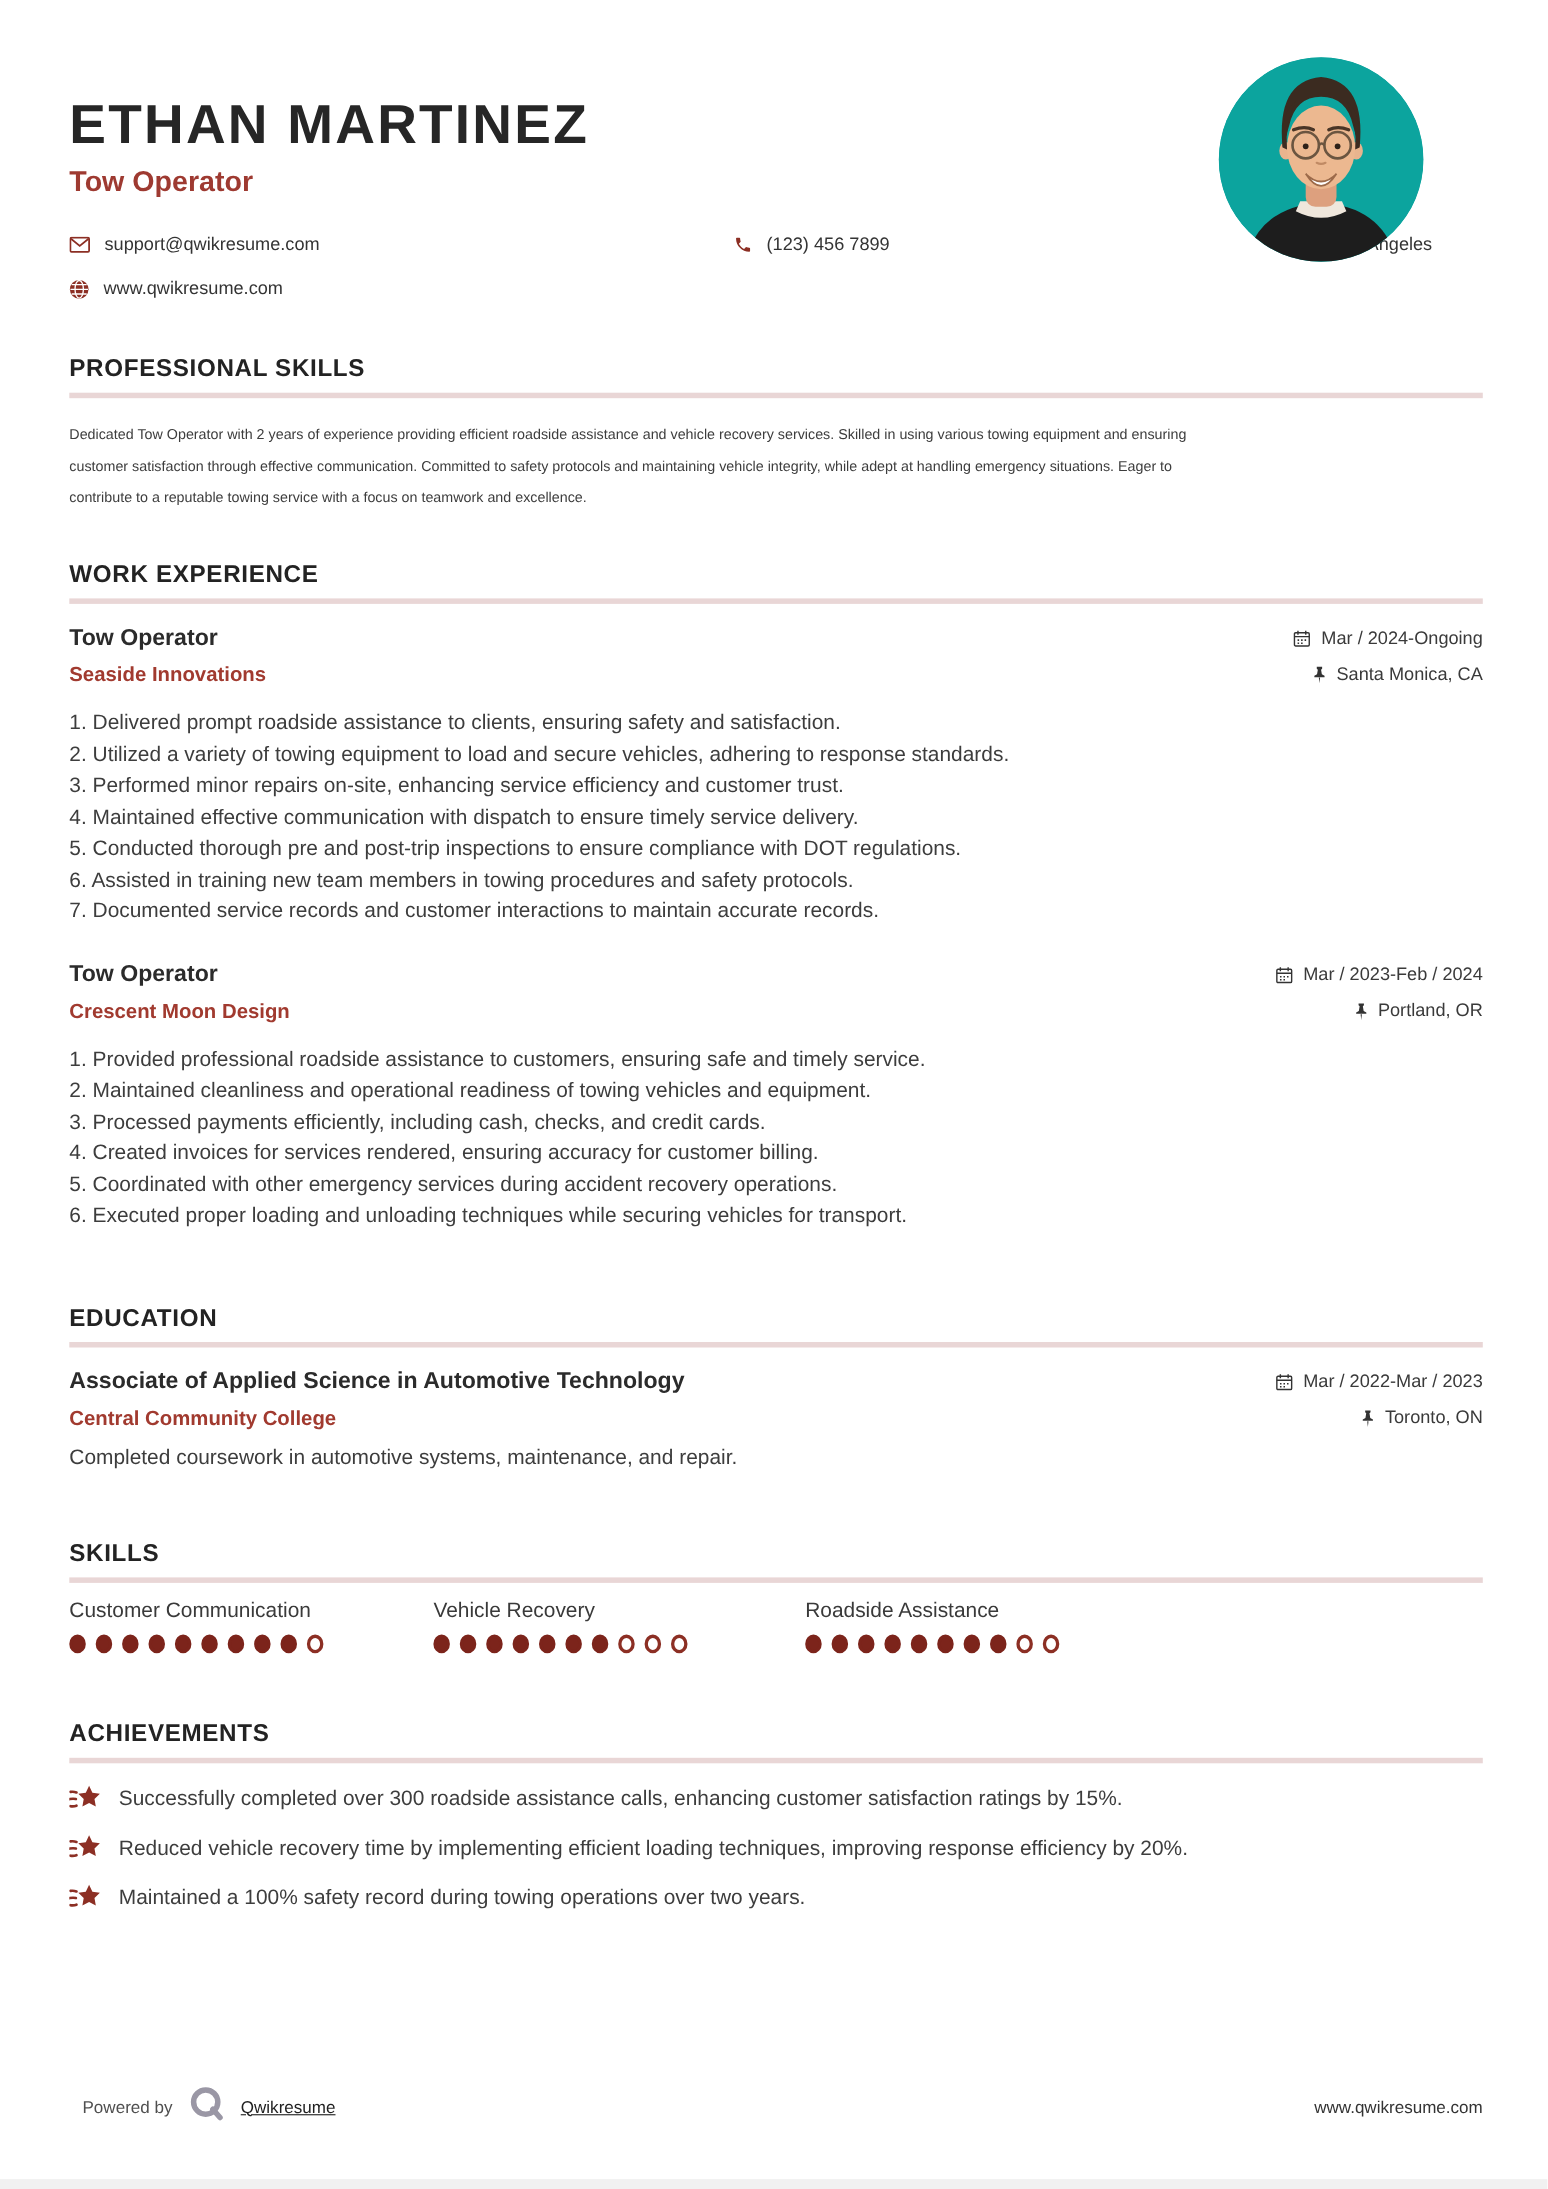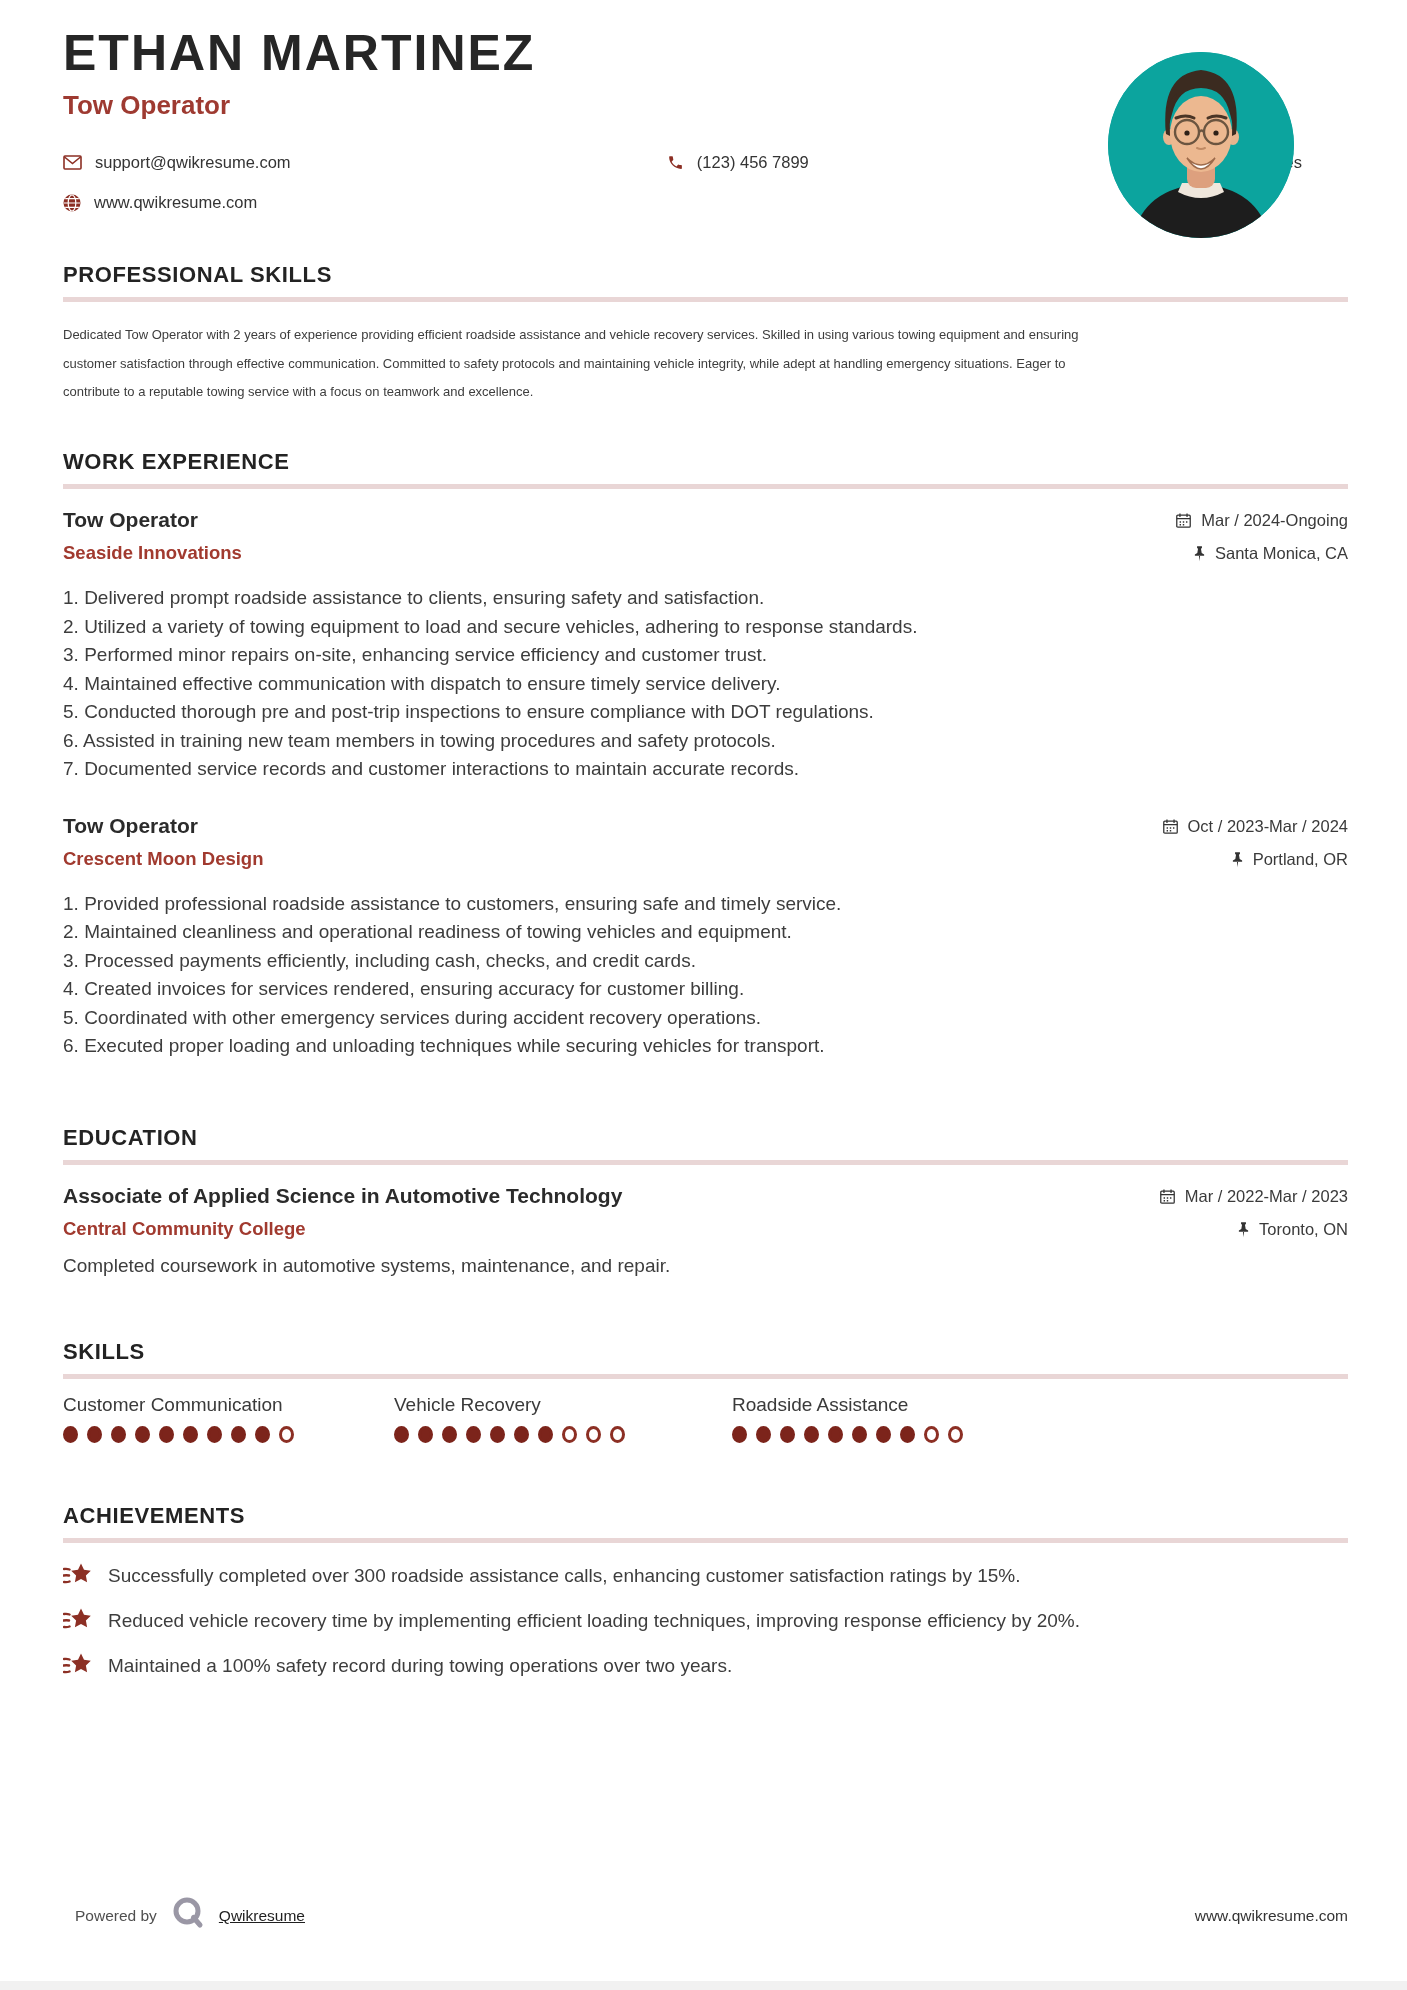--- a/index.html
+++ b/index.html
@@ -5,21 +5,21 @@
   * { margin:0; padding:0; box-sizing:border-box; }
   html,body { background:#ffffff; }
   body { font-family:"Liberation Sans", sans-serif; color:#3d3d3d; }
   .page {
     position:relative; width:1407px; height:1990px; background:#fff;
     overflow:hidden; margin:0 auto;
   }
   .content { padding:0 59px 0 63px; }
 
   
-  .header { position:relative; padding-top:28px; }
+  .header { position:relative; padding-top:88px; }
   .name { font-size:50px; font-weight:800; letter-spacing:2px; color:#262626; line-height:1.0; }
   .job-title { font-size:26px; font-weight:600; color:#9E3A31; margin-top:12px; }
   .contact-row { display:flex; align-items:center; margin-top:32px; font-size:16.5px; color:#343434;justify-content:space-between; }
   .contact-row.second { margin-top:21px; }
   .contact-item { display:flex; align-items:center; margin-right:46px; }
   .contact-item .ic { display:inline-flex; margin-right:13px; }
   .avatar-wrap {
     position:absolute; top:52px; right:54px; width:186px; height:186px;
     border-radius:50%; overflow:hidden; background:#0CA49E;
   }
@@ -199,21 +199,21 @@
         </div>
         <div class="entry-right">
           <div class="meta-line">
             <span class="ic">
               <svg width="17" height="17" viewBox="0 0 24 24">
                   <rect x="2.5" y="4.5" width="19" height="17" rx="1.5" fill="none" stroke="#333" stroke-width="1.8"></rect>
                   <path d="M7 2v5 M17 2v5 M2.5 9.5h19" stroke="#333" stroke-width="1.8" fill="none"></path>
                   <path d="M6.5 13h2v2h-2z M11 13h2v2h-2z M15.5 13h2v2h-2z M6.5 17h2v2h-2z M11 17h2v2h-2z" fill="#333"></path>
                 </svg>
             </span>
-            <span>Oct / 2023-Mar / 2024</span>
+            <span>Mar / 2023-Feb / 2024</span>
           </div>
           <div class="meta-line">
             <span class="ic">
               <svg width="13" height="17" viewBox="0 0 16 20">
                   <path d="M5 1h6v2.2l-1.2 1 .9 5.2 3 1.7v1.6H2.3v-1.6l3-1.7.9-5.2-1.2-1z" fill="#333"></path>
                   <path d="M7.3 13h1.4l-.7 6.5z" fill="#333"></path>
                 </svg>
             </span>
             <span>Portland, OR</span>
           </div>

